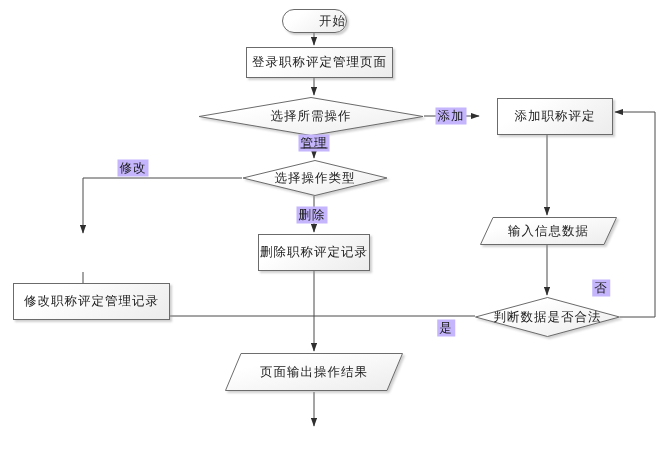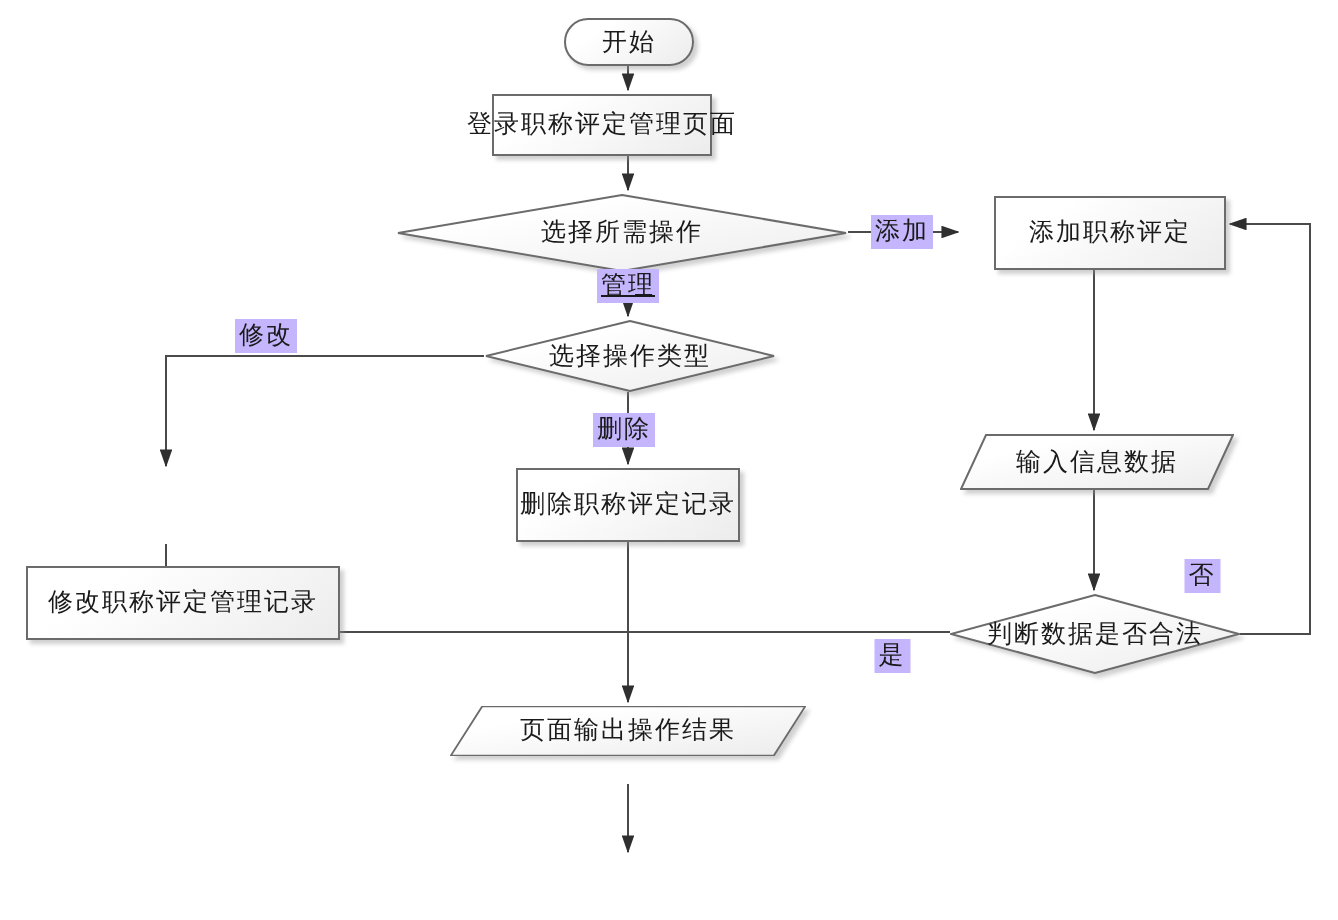--- a/index.html
+++ b/index.html
@@ -11,41 +11,41 @@
   .node{
     position:absolute;display:flex;align-items:center;justify-content:center;
     font-size:12.5px;color:#1a1a1a;letter-spacing:1px;white-space:nowrap;
   }
   .box{
     border:1px solid #6b6b6b;
     background:linear-gradient(145deg,#ffffff 25%,#ececec 100%);
     box-shadow:2px 2px 2px rgba(150,150,150,0.45);
     box-sizing:border-box;
   }
-  .capsule{border-radius:13px;}
+  .capsule{border-radius:13px;justify-content:flex-end;}
   .poly .shape{position:absolute;left:0;top:0;width:100%;height:100%;
     filter:drop-shadow(2px 2px 1px rgba(150,150,150,0.45));}
   .nlabel{position:relative;z-index:2;}
   .edge-label{
     position:absolute;transform:translate(-50%,-50%);
     background:#c4b5fd;padding:0 2px;font-size:12.5px;color:#1a1a1a;
     letter-spacing:1px;white-space:nowrap;z-index:3;
     font-family:"Liberation Serif","DejaVu Serif",serif;
   }
   
   .n-start  {left:282px;top:9px;  width:65px; height:24px;}
-  .n-login  {left:246px;top:47px; width:110px;height:31px;}
+  .n-login  {left:246px;top:47px; width:147px;height:31px;}
   .n-d1     {left:198px;top:97px; width:226px;height:39px;}
   .n-d2     {left:242px;top:160px;width:146px;height:36px;}
   .n-add    {left:497px;top:98px; width:116px;height:37px;justify-content:center;}
   .n-input  {left:480px;top:217px;width:137px;height:28px;}
   .n-judge  {left:475px;top:297px;width:145px;height:40px;}
   .n-modify {left:13px; top:235px;width:157px;height:37px;margin-top:48px;}
   .n-delete {left:258px;top:234px;width:112px;height:37px;}
-  .n-output {left:225px;top:353px;width:178px;height:25px;}
+  .n-output {left:225px;top:353px;width:178px;height:38px;}
   .n-end    {left:285px;top:428px;width:60px; height:25px;}
   
   .l-add   {left:451px;top:116px;}
   .l-manage{left:314px;top:143px;text-decoration:underline;}
   .l-modify{left:133px;top:168px;}
   .l-delete{left:312px;top:215px;}
   .l-no    {left:601px;top:288px;}
   .l-yes   {left:446px;top:328px;}
 </style>
 </head>

